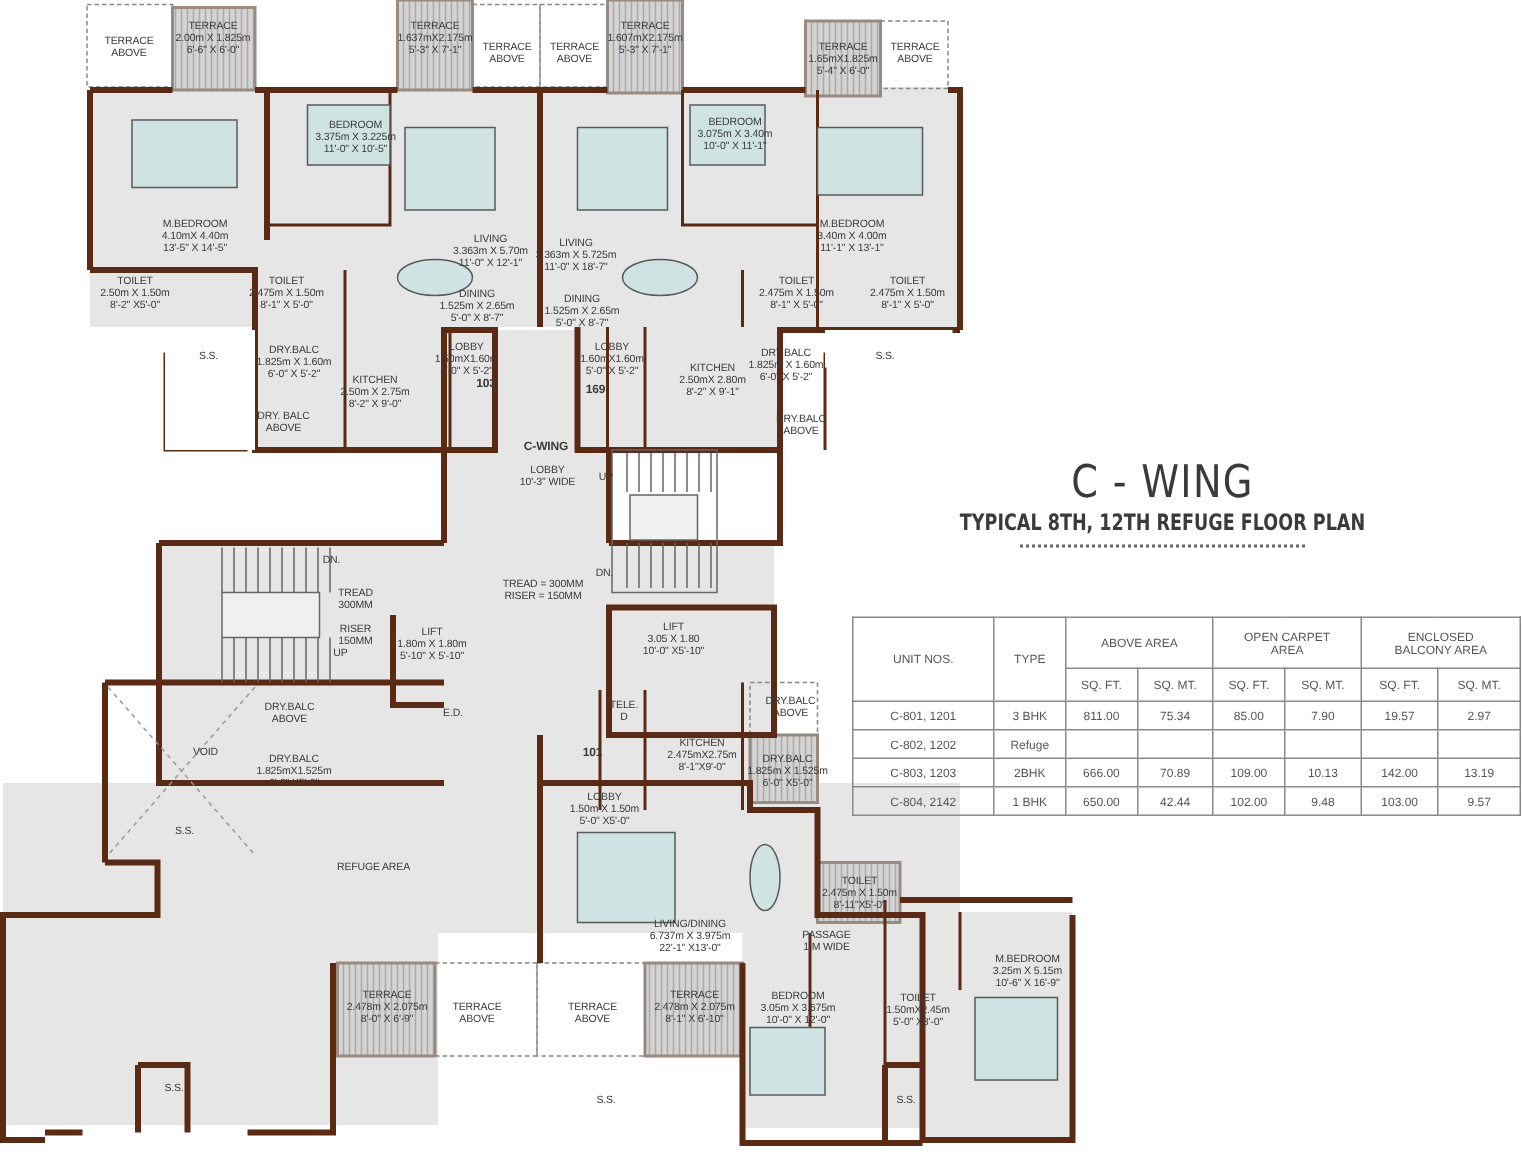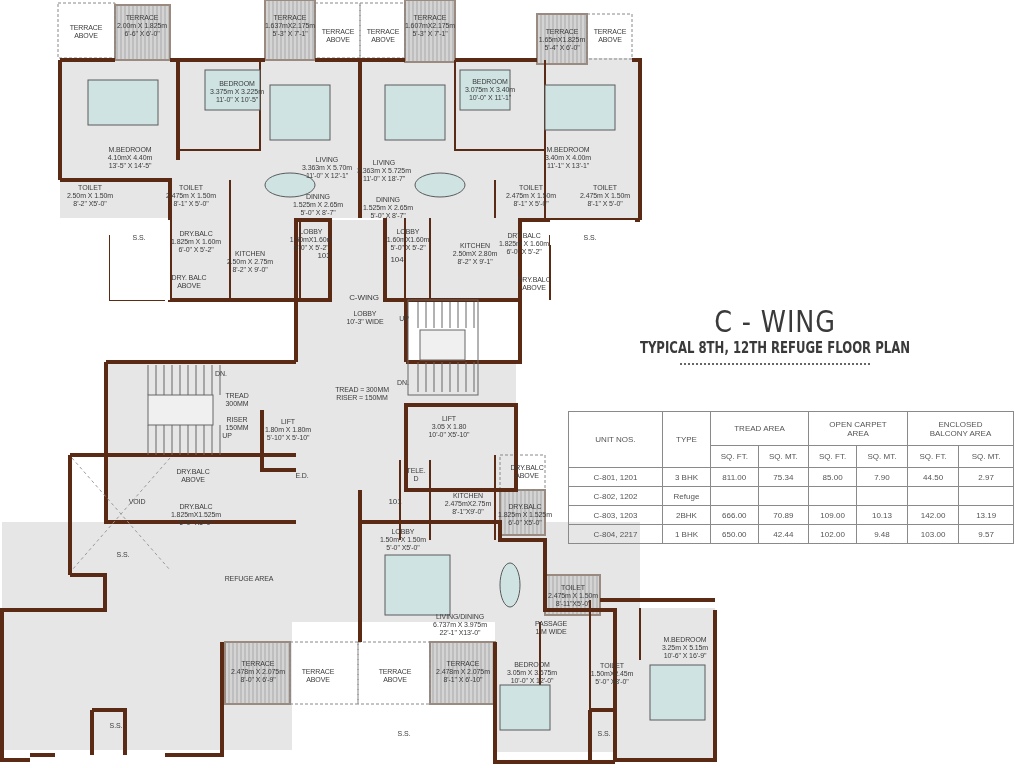--- a/index.html
+++ b/index.html
@@ -1,20 +1,20 @@
 <!DOCTYPE html>
 <html><head>
 <meta charset="utf-8">
 <style>
   html,body{margin:0;padding:0;background:#ffffff;}
   body{width:1015px;height:768px;position:relative;overflow:hidden;font-family:"Liberation Sans",sans-serif;color:#444;}
   .plan{position:absolute;left:0;top:0;width:1015px;height:768px;}
   .lbl{position:absolute;font-family:"Liberation Sans",sans-serif;font-size:7px;line-height:8px;color:#3a3a3a;text-align:center;transform:translateX(-50%);white-space:pre;letter-spacing:-0.1px;}
   .lbl .t{display:block;}
-  .lbl.b{font-weight:normal;font-size:8px;}
+  .lbl.b{font-weight:bold;font-size:8px;}
   .title{position:absolute;left:600px;top:305px;width:350px;text-align:center;}
   .title .big{font-family:"DejaVu Sans",sans-serif;font-size:30px;letter-spacing:1px;color:#3a3a3a;line-height:34px;transform:scaleX(0.85);display:block;}
   .title .sub{font-family:"DejaVu Sans",sans-serif;font-weight:bold;font-size:15px;color:#3a3a3a;line-height:18px;transform:scaleX(0.78);display:block;white-space:nowrap;}
   .title .dots{margin:6px auto 0;width:190px;border-top:2px dotted #666;}
   table.area{position:absolute;left:568px;top:411px;width:446px;height:133px;border-collapse:collapse;font-family:"Liberation Sans",sans-serif;font-size:8px;color:#555;}
   table.area td,table.area th{border:1px solid #8a8a8a;text-align:center;font-weight:normal;padding:0;}
 </style>
 </head>
 <body>
 
@@ -154,21 +154,21 @@
 
   <div class="lbl" style="left:139px;top:234px"><span class="t">S.S.</span></div>
   <div class="lbl" style="left:590px;top:234px"><span class="t">S.S.</span></div>
   <div class="lbl" style="left:196px;top:230px"><span class="t">DRY.BALC</span><span class="t">1.825m X 1.60m</span><span class="t">6'-0" X 5'-2"</span></div>
   <div class="lbl" style="left:189px;top:274px"><span class="t">DRY. BALC
 ABOVE</span></div>
   <div class="lbl" style="left:250px;top:250px"><span class="t">KITCHEN</span><span class="t">2.50m X 2.75m</span><span class="t">8'-2" X 9'-0"</span></div>
   <div class="lbl" style="left:311px;top:228px"><span class="t">LOBBY</span><span class="t">1.50mX1.60m</span><span class="t">5'-0" X 5'-2"</span></div>
   <div class="lbl b" style="left:324px;top:252px"><span class="t">103</span></div>
   <div class="lbl" style="left:408px;top:228px"><span class="t">LOBBY</span><span class="t">1.60mX1.60m</span><span class="t">5'-0" X 5'-2"</span></div>
-  <div class="lbl b" style="left:397px;top:256px"><span class="t">104</span></div>
+  <div class="lbl b" style="left:397px;top:256px"><span class="t">169</span></div>
   <div class="lbl" style="left:475px;top:242px"><span class="t">KITCHEN</span><span class="t">2.50mX 2.80m</span><span class="t">8'-2" X 9'-1"</span></div>
   <div class="lbl" style="left:524px;top:232px"><span class="t">DRY.BALC</span><span class="t">1.825m X 1.60m</span><span class="t">6'-0" X 5'-2"</span></div>
   <div class="lbl" style="left:534px;top:276px"><span class="t">DRY.BALC
 ABOVE</span></div>
 
   <div class="lbl b" style="left:364px;top:294px"><span class="t">C-WING</span></div>
   <div class="lbl" style="left:365px;top:310px"><span class="t">LOBBY</span><span class="t">10'-3" WIDE</span></div>
   <div class="lbl" style="left:404px;top:315px"><span class="t">UP</span></div>
   <div class="lbl" style="left:403px;top:379px"><span class="t">DN.</span></div>
   <div class="lbl" style="left:221px;top:370px"><span class="t">DN.</span></div>
@@ -220,42 +220,42 @@
   <span class="big">C - WING</span>
   <span class="sub">TYPICAL 8TH, 12TH REFUGE FLOOR PLAN</span>
   <div class="dots"></div>
 </div>
 
 <table class="area">
   <tbody>
       <tr style="height:34px">
     <th rowspan="2" style="width:93px">UNIT NOS.</th>
     <th rowspan="2" style="width:47px">TYPE</th>
-    <th colspan="2">TREAD AREA</th>
+    <th colspan="2">ABOVE AREA</th>
     <th colspan="2" style="white-space:pre-line">OPEN CARPET
 AREA</th>
     <th colspan="2" style="white-space:pre-line">ENCLOSED
 BALCONY AREA</th>
   </tr>
   <tr style="height:22px">
     <th>SQ. FT.</th>
     <th>SQ. MT.</th>
     <th>SQ. FT.</th>
     <th>SQ. MT.</th>
     <th>SQ. FT.</th>
     <th>SQ. MT.</th>
   </tr>
   <tr>
     <td>C-801, 1201</td>
     <td>3 BHK</td>
     <td>811.00</td>
     <td>75.34</td>
     <td>85.00</td>
     <td>7.90</td>
-    <td>44.50</td>
+    <td>19.57</td>
     <td>2.97</td>
   </tr>
   <tr>
     <td>C-802, 1202</td>
     <td>Refuge</td>
     <td></td>
     <td></td>
     <td></td>
     <td></td>
     <td></td>
@@ -265,21 +265,21 @@
     <td>C-803, 1203</td>
     <td>2BHK</td>
     <td>666.00</td>
     <td>70.89</td>
     <td>109.00</td>
     <td>10.13</td>
     <td>142.00</td>
     <td>13.19</td>
   </tr>
   <tr>
-    <td>C-804, 2217</td>
+    <td>C-804, 2142</td>
     <td>1 BHK</td>
     <td>650.00</td>
     <td>42.44</td>
     <td>102.00</td>
     <td>9.48</td>
     <td>103.00</td>
     <td>9.57</td>
   </tr>
 </tbody>
   </table>

